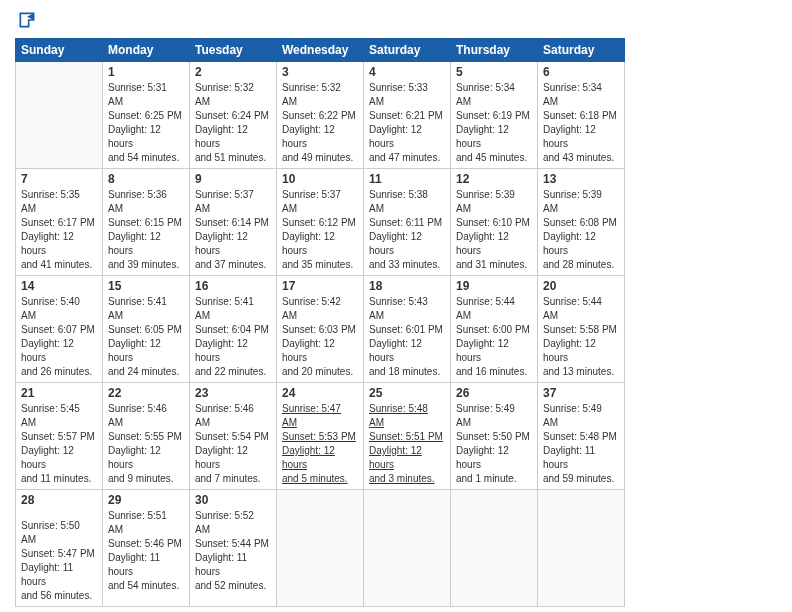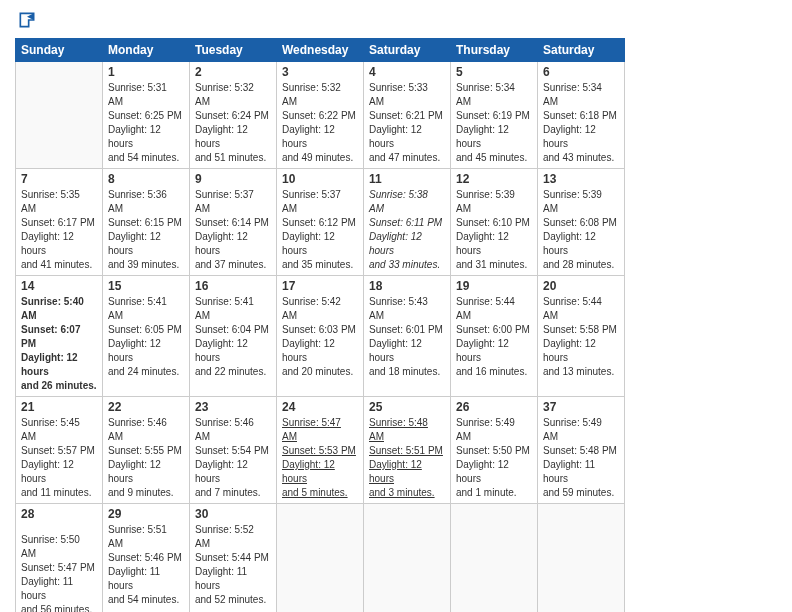--- a/index.html
+++ b/index.html
@@ -200,21 +200,21 @@
           </td>
           <td>
             <span class="day-num">10</span>
             <div class="cell-text" style="white-space: pre-line;">Sunrise: 5:37 AM
 Sunset: 6:12 PM
 Daylight: 12 hours
 and 35 minutes.</div>
           </td>
           <td>
             <span class="day-num">11</span>
-            <div class="cell-text" style="white-space: pre-line; font-style: italic;">Sunrise: 5:38 AM
+            <div class="cell-text" style="white-space: pre-line;">Sunrise: 5:38 AM
 Sunset: 6:11 PM
 Daylight: 12 hours
 and 33 minutes.</div>
           </td>
           <td>
             <span class="day-num">12</span>
             <div class="cell-text" style="white-space: pre-line;">Sunrise: 5:39 AM
 Sunset: 6:10 PM
 Daylight: 12 hours
 and 31 minutes.</div>
@@ -223,21 +223,21 @@
             <span class="day-num">13</span>
             <div class="cell-text" style="white-space: pre-line;">Sunrise: 5:39 AM
 Sunset: 6:08 PM
 Daylight: 12 hours
 and 28 minutes.</div>
           </td>
         </tr>
         <tr>
           <td>
             <span class="day-num">14</span>
-            <div class="cell-text" style="white-space: pre-line; font-weight: bold;">Sunrise: 5:40 AM
+            <div class="cell-text" style="white-space: pre-line;">Sunrise: 5:40 AM
 Sunset: 6:07 PM
 Daylight: 12 hours
 and 26 minutes.</div>
           </td>
           <td>
             <span class="day-num">15</span>
             <div class="cell-text" style="white-space: pre-line;">Sunrise: 5:41 AM
 Sunset: 6:05 PM
 Daylight: 12 hours
 and 24 minutes.</div>

